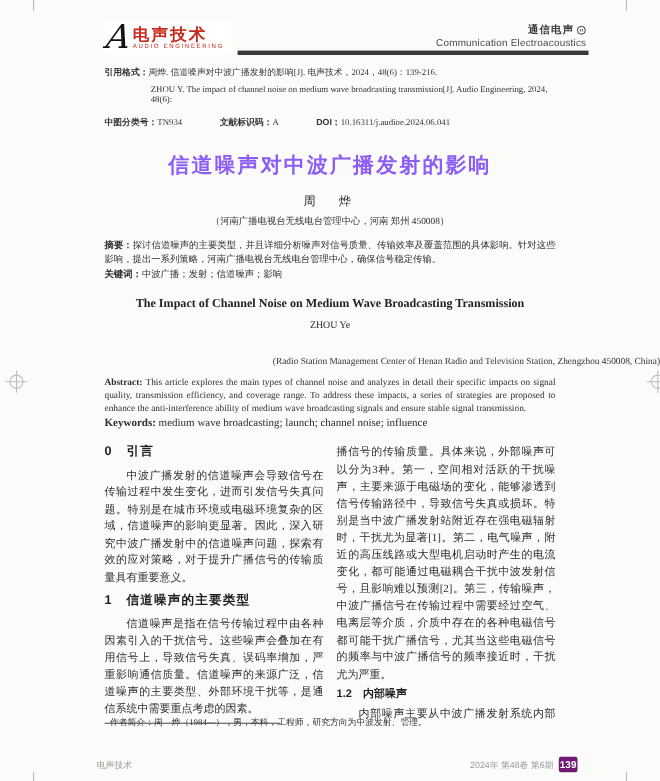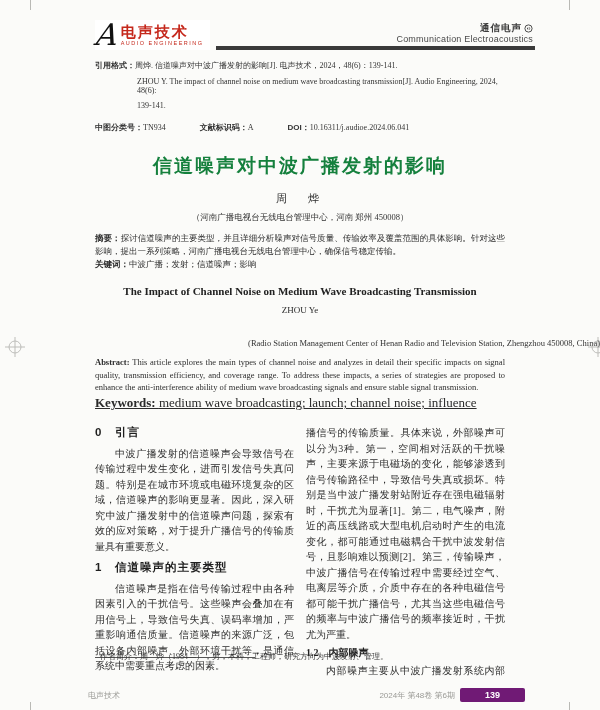--- a/index.html
+++ b/index.html
@@ -29,80 +29,80 @@
   }
   .logo-txt { display:flex; flex-direction:column; line-height:1; }
   .logo-cn { font-family:"Liberation Sans","DejaVu Sans",sans-serif;
     font-weight:bold; font-size:15px; letter-spacing:2px; color:#c5281c; }
   .logo-en { font-size:5.5px; letter-spacing:1.5px; color:#c5281c; margin-top:2px;
     font-family:"Liberation Sans","DejaVu Sans",sans-serif; }
   .head-right { flex:1; margin-left:6px; }
   .section-names { text-align:right; padding-right:2px; line-height:1.15; }
   .sec-cn { font-family:"Liberation Sans","DejaVu Sans",sans-serif;
     font-weight:bold; font-size:9.5px; color:#3a3a3a; letter-spacing:1px;
-    display:flex; justify-content:flex-end; align-items:center; gap:2px; }
+    display:flex; justify-content:flex-end; align-items:flex-start; gap:2px; }
   .sec-en { font-size:9px; color:#4a4a4a; letter-spacing:.2px;
     font-family:"Liberation Sans","DejaVu Sans",sans-serif; }
   .header-rule { height:4px; background:#3a3a3a; margin-top:2px; }
 
   
   .citation { padding:12px 95px 0 95px; font-size:8px; line-height:1.1; color:#333; }
   .cit-cn b { font-family:"Liberation Sans","DejaVu Sans",sans-serif; }
   .cit-en { margin-left:42px; margin-top:7px; }
   .cit-en2 { margin-left:42px; margin-top:7px; }
   .meta { display:flex; margin-top:13px; gap:0; }
   .meta .m { margin-right:34px; white-space:nowrap; }
   .meta b { font-family:"Liberation Sans","DejaVu Sans",sans-serif; }
 
   
   .title-cn { text-align:center; margin-top:20px;
     font-family:"Liberation Sans","DejaVu Sans",sans-serif;
-    font-size:19px; font-weight:bold; letter-spacing:2px; color:#15803d; }
+    font-size:19px; font-weight:bold; letter-spacing:2px; color:#8b5cf6; }
   .author-cn { text-align:center; margin-top:12px; font-size:11px; letter-spacing:5px; }
   .affil-cn { text-align:center; margin-top:6px; font-size:8.5px; color:#333; }
 
   .abs-block { padding:8px 95px 0 95px; font-size:8.5px; line-height:1.55;
     text-align:justify; color:#2e2e2e; }
   .abs-block b { font-family:"Liberation Sans","DejaVu Sans",sans-serif; }
   .kw-cn { padding:1px 95px 0 95px; font-size:8.5px; }
   .kw-cn b { font-family:"Liberation Sans","DejaVu Sans",sans-serif; }
 
   .title-en { text-align:center; margin-top:14px; font-size:11px; font-weight:bold;
     color:#222; }
   .author-en { text-align:center; margin-top:8px; font-size:9px; }
   .affil-en { text-align:right; margin-top:23px; font-size:8.5px; color:#333; }
   .abs-en { padding:8px 95px 0 95px; font-size:8.5px; line-height:1.45;
     text-align:justify; color:#2e2e2e; }
-  .kw-en { padding:2px 120px 0 95px; font-size:13px;text-decoration:underline; }
+  .kw-en { padding:2px 120px 0 95px; font-size:10px; }
 
   
   .columns { display:flex; gap:12px; padding:0 95px; margin-top:14px;
     height:252px; overflow:hidden; }
   .col { width:199px; font-size:10px; line-height:15.5px; text-align:justify;
     color:#2c2c2c; }
   .col h3 { font-family:"Liberation Sans","DejaVu Sans",sans-serif;
     font-size:11.5px; color:#1f1f1f; margin:6px 0 5px 0; letter-spacing:1px; }
   .col h3:first-child { margin-top:0; }
-  .col h4 { font-family:Liberation Serif, serif;
+  .col h4 { font-family:Liberation Sans, sans-serif;
     font-size:10px; color:#1f1f1f; margin:3px 0 2px 0; }
   .col p { text-indent:2em; }
   .col p.noindent { text-indent:0; }
 
   
   .footnote-rule { position:absolute; left:95px; bottom:52px; width:160px;
     height:1px; background:#555; }
   .footnote { position:absolute; left:100px; right:80px; bottom:48px;
     font-size:8px; color:#333; }
   .footer { position:absolute; left:88px; right:75px; bottom:8px;
     display:flex; justify-content:space-between; align-items:center;
     font-size:8px; color:#9a9a96;
     font-family:"Liberation Sans","DejaVu Sans",sans-serif; }
   .f-right { display:flex; align-items:center; gap:5px;margin-left:18px; }
   .pageno { display:inline-block; background:#701a75; color:#fff;
-    font-weight:bold; font-size:9px; padding:2px 25px; border-radius:2px;text-align:right; }
+    font-weight:bold; font-size:9px; padding:2px 1px; border-radius:2px;text-align:right; }
 </style>
 </head>
 <body>
 
 <div class="page">
 
   <svg class="regmark left" viewBox="0 0 22 22">
     <circle cx="11" cy="11" r="6" fill="none" stroke="#8a8a86" stroke-width="1"></circle>
     <line x1="11" y1="1" x2="11" y2="21" stroke="#8a8a86" stroke-width="1"></line>
     <line x1="1" y1="11" x2="21" y2="11" stroke="#8a8a86" stroke-width="1"></line>
@@ -136,24 +136,23 @@
           </svg>
         </div>
         <div class="sec-en">Communication Electroacoustics</div>
       </div>
       <div class="header-rule"></div>
     </div>
   </div>
 
   <div class="citation">
     <p class="cit-cn">
-      <b>引用格式：</b><span>周烨. 信道噪声对中波广播发射的影响[J]. 电声技术，2024，48(6)：139-141.</span>
+      <b>引用格式：</b><span>周烨. 信道噪声对中波广播发射的影响[J]. 电声技术，2024，48(6)：139-216.</span>
     </p>
     <p class="cit-en">ZHOU Y. The impact of channel noise on medium wave broadcasting transmission[J]. Audio Engineering, 2024, 48(6):</p>
-    <p class="cit-en2">139-141.</p>
     <div class="meta">
       <span class="m">
         <b>中图分类号：</b><span>TN934</span>
       </span>
       <span class="m">
         <b>文献标识码：</b><span>A</span>
       </span>
       <span class="m">
         <b>DOI：</b><span>10.16311/j.audioe.2024.06.041</span>
       </span>
@@ -180,21 +179,21 @@
   </p>
   <p class="kw-en">
     <b>Keywords: </b><span>medium wave broadcasting; launch; channel noise; influence</span>
   </p>
 
   <div class="columns">
     <div class="col">
       <h3>0　引言</h3>
       <p>中波广播发射的信道噪声会导致信号在传输过程中发生变化，进而引发信号失真问题。特别是在城市环境或电磁环境复杂的区域，信道噪声的影响更显著。因此，深入研究中波广播发射中的信道噪声问题，探索有效的应对策略，对于提升广播信号的传输质量具有重要意义。</p>
       <h3>1　信道噪声的主要类型</h3>
-      <p>信道噪声是指在信号传输过程中由各种因素引入的干扰信号。这些噪声会叠加在有用信号上，导致信号失真、误码率增加，严重影响通信质量。信道噪声的来源广泛，包括设备内部噪声、外部环境干扰等，是通信系统中需要重点考虑的因素。</p>
+      <p>信道噪声是指在信号传输过程中由各种因素引入的干扰信号。这些噪声会叠加在有用信号上，导致信号失真、误码率增加，严重影响通信质量。信道噪声的来源广泛，信道噪声的主要类型、外部环境干扰等，是通信系统中需要重点考虑的因素。</p>
       <h4>1.1　外部噪声</h4>
 
     </div>
     <div class="col">
       <p class="noindent">播信号的传输质量。具体来说，外部噪声可以分为3种。第一，空间相对活跃的干扰噪声，主要来源于电磁场的变化，能够渗透到信号传输路径中，导致信号失真或损坏。特别是当中波广播发射站附近存在强电磁辐射时，干扰尤为显著[1]。第二，电气噪声，附近的高压线路或大型电机启动时产生的电流变化，都可能通过电磁耦合干扰中波发射信号，且影响难以预测[2]。第三，传输噪声，中波广播信号在传输过程中需要经过空气、电离层等介质，介质中存在的各种电磁信号都可能干扰广播信号，尤其当这些电磁信号的频率与中波广播信号的频率接近时，干扰尤为严重。</p>
       <h4>1.2　内部噪声</h4>
       <p>内部噪声主要从中波广播发射系统内部产生，来源多种多样。内部噪声的强度通常与设备的工作温度、工作电压及电磁波频率等因素有关。在中波广播发射系统中，内部噪声会直接影响信号的调制效果和传输效率。</p>
     </div>
   </div>
 

